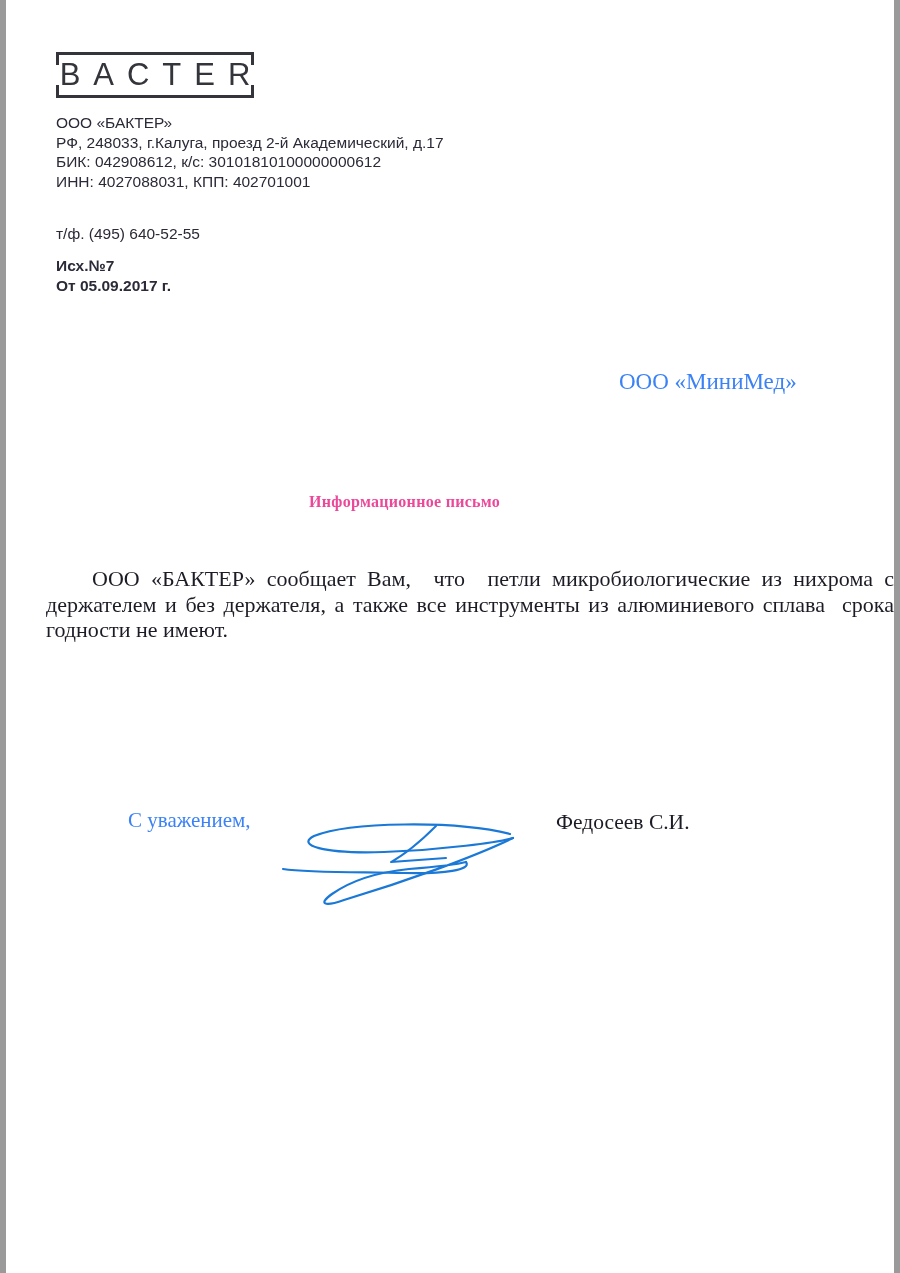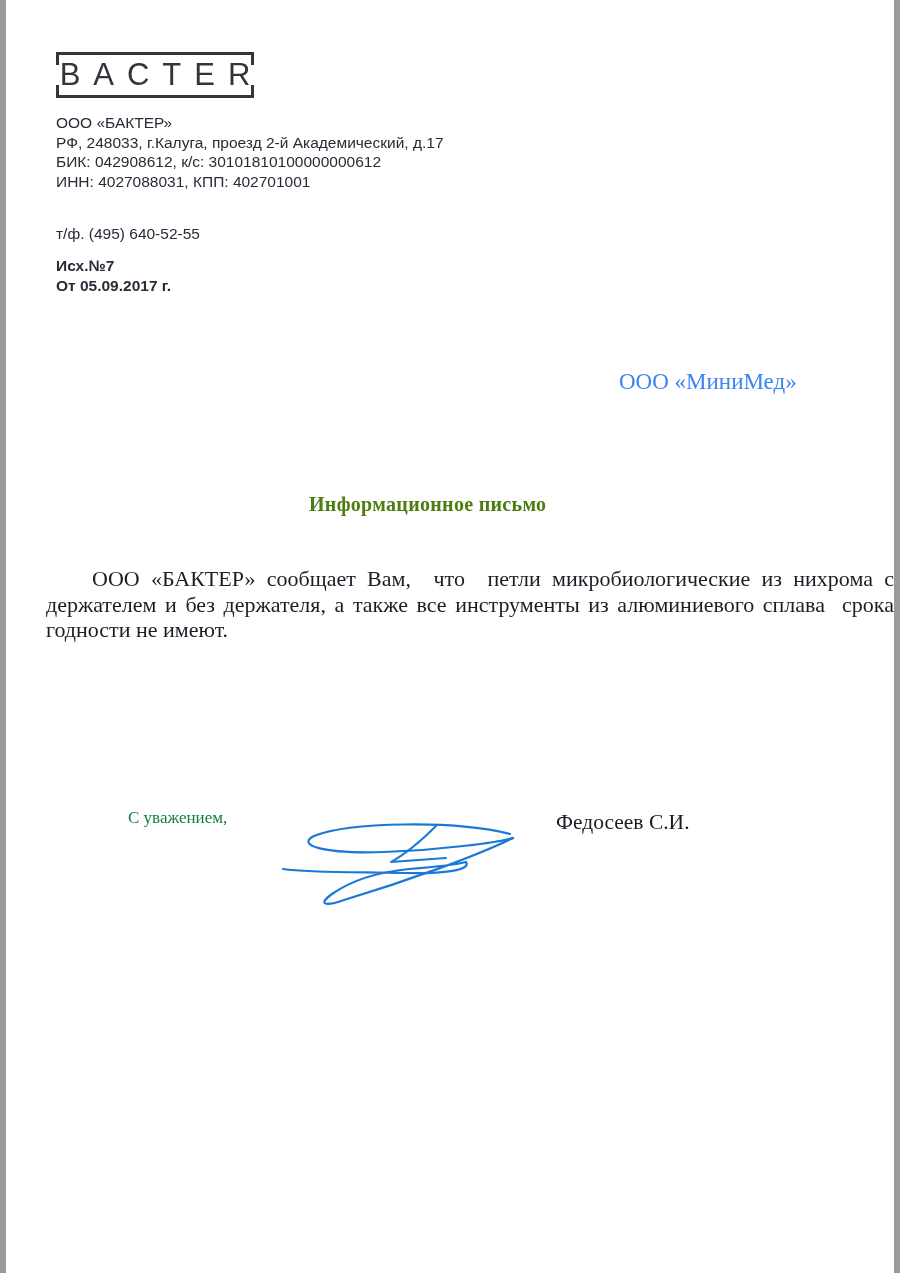--- a/index.html
+++ b/index.html
@@ -45,38 +45,38 @@
 
   
   .addressee {
     position: absolute; left: 573px; top: 369px;
     font-size: 23px; color: #3b82f6; margin-left: 40px;
   }
 
   
   .letter-title {
     position: absolute; left: 303px; top: 493px;
-    font-size: 20px; font-weight: bold;
-    letter-spacing: 0.3px; color: #4d7c0f;
+    font-size: 16px; font-weight: bold;
+    letter-spacing: 0.3px; color: #ec4899;
   }
 
   
   .letter-body {
     position: absolute; left: 40px; top: 566px; width: 848px;
     font-size: 22px; line-height: 25.5px;
     color: #1c1c26;
   }
   .body-line { white-space: pre-wrap; }
   .body-line.justify { text-align: justify; text-align-last: justify; }
   .body-line.indent { text-indent: 46px; }
 
   
   .closing {
     position: absolute; left: 122px; top: 808px;
-    font-size: 17px; color: #15803d;
+    font-size: 21px; color: #3b82f6;
   }
   .signature-svg { position: absolute; left: 268px; top: 812px; }
   .director {
     position: absolute; left: 550px; top: 808px;
     font-size: 21.5px; line-height: 28px; color: #1c1c26;
   }
 </style>
 </head>
 <body>
 

